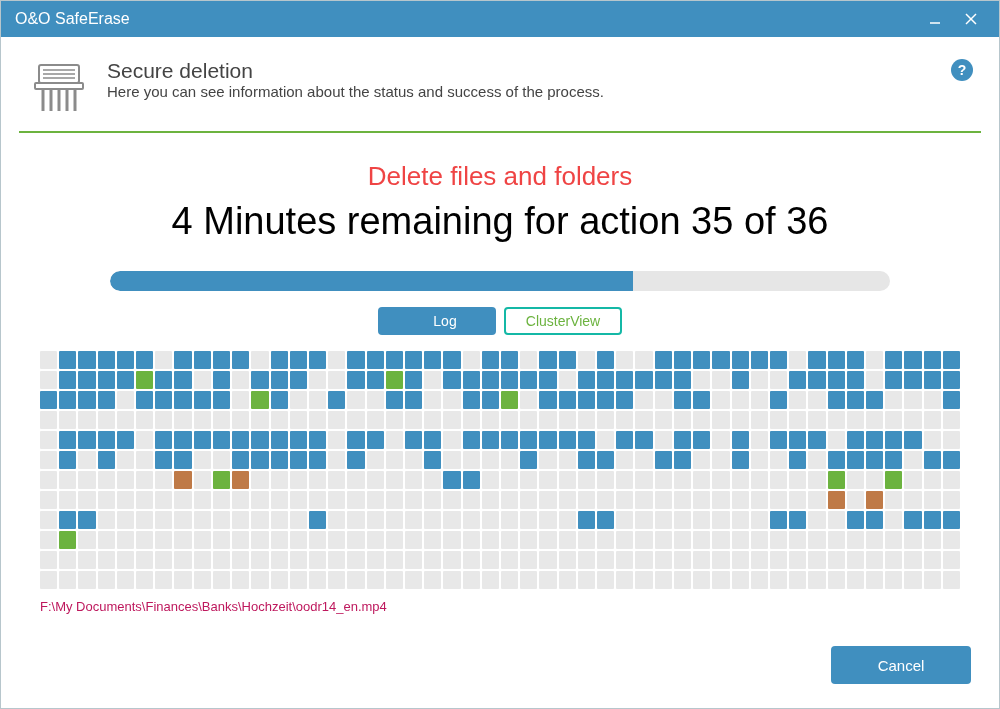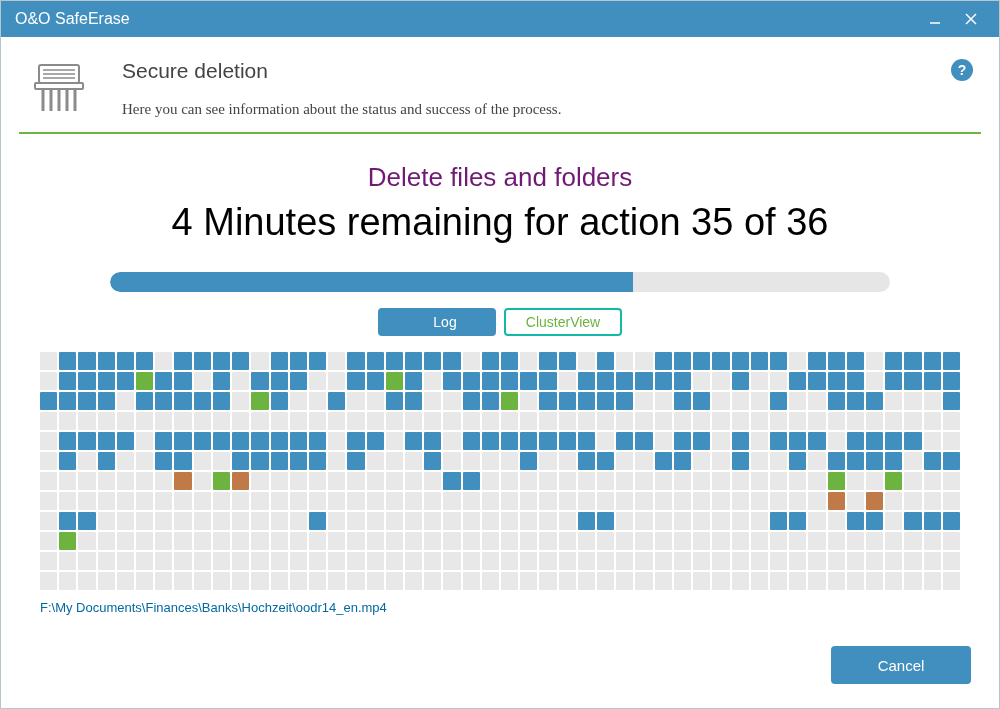--- a/index.html
+++ b/index.html
@@ -34,44 +34,43 @@
   .titlebar .btn {
     width: 36px; height: 36px; display:flex; align-items:center; justify-content:center;
     cursor: pointer;
   }
   .titlebar svg { stroke: #fff; stroke-width: 1.5; fill:none; }
   .header {
     display: flex;
     align-items: flex-start;
     padding: 20px 28px 14px 28px;
     position: relative;
-    gap: 15px;
   }
   .header .shredder-icon { width: 60px; height: 60px; }
   .header .titles { margin-left: 18px; }
   .header .titles .t1 { font-size: 21px; color: #444; font-weight: 400; margin-top: 2px; }
-  .header .titles .t2 { font-size: 15px; color: #444; margin-top: 18px; font-family: Liberation Serif, serif; }
+  .header .titles .t2 { font-size: 15px; color: #444; margin-top: 0; }
   .help-btn {
     position: absolute; right: 26px; top: 22px;
     width: 22px; height: 22px; border-radius: 50%;
     background: #408fbf; color: #fff;
     display:flex; align-items:center; justify-content:center;
     font-size: 14px; font-weight: 700; cursor: pointer;
   }
   .divider {
     height: 2px; background: #6cb33f; margin: 0 18px;
   }
   .main {
     flex: 1;
     padding: 28px 40px 0 40px;
     display: flex;
     flex-direction: column;
     align-items: center;
   }
-  .main .subtitle { font-size: 26px; color: #701a75; font-weight: 300; }
+  .main .subtitle { font-size: 26px; color: #ef4444; font-weight: 300; }
   .main .remaining { font-size: 38px; color: #000000; font-weight: 300; margin-top: 8px; text-align:center; }
   .progress-track {
     width: 780px; height: 20px; background: #e6e6e6; border-radius: 10px; margin-top: 28px; overflow:hidden;
   }
   .progress-fill { height: 100%; background: #408fbf; border-radius: 10px 0 0 10px; }
   .tabs { display:flex; margin-top: 16px; gap: 8px; }
   .tab {
     width: 118px; height: 28px; border-radius: 4px;
     display:flex; align-items:center; justify-content:center;
     font-size: 14px; cursor:pointer;
@@ -85,21 +84,21 @@
     grid-template-columns: repeat(48, 1fr);
     grid-auto-rows: 18px;
     gap: 2px;
   }
   .cell { width: 100%; height: 100%; border-radius: 1px; }
   .c-e { background: #e8e8e8; }
   .c-b { background: #408fbf; }
   .c-g { background: #6cb33f; }
   .c-o { background: #bf7a47; }
   .path {
-    width: 920px; text-align: left; font-size: 13px; color: #0369a1; margin-top: 10px;
+    width: 920px; text-align: left; font-size: 13px; color: #be185d; margin-top: 10px;
   }
   .footer {
     display:flex; justify-content:flex-end; padding: 14px 28px 24px 28px;
   }
   .cancel-btn {
     width: 140px; height: 38px; background: #408fbf; color: #fff;
     border:none; border-radius: 4px; font-size: 15px; cursor:pointer;
   }
 </style>
 </head>

